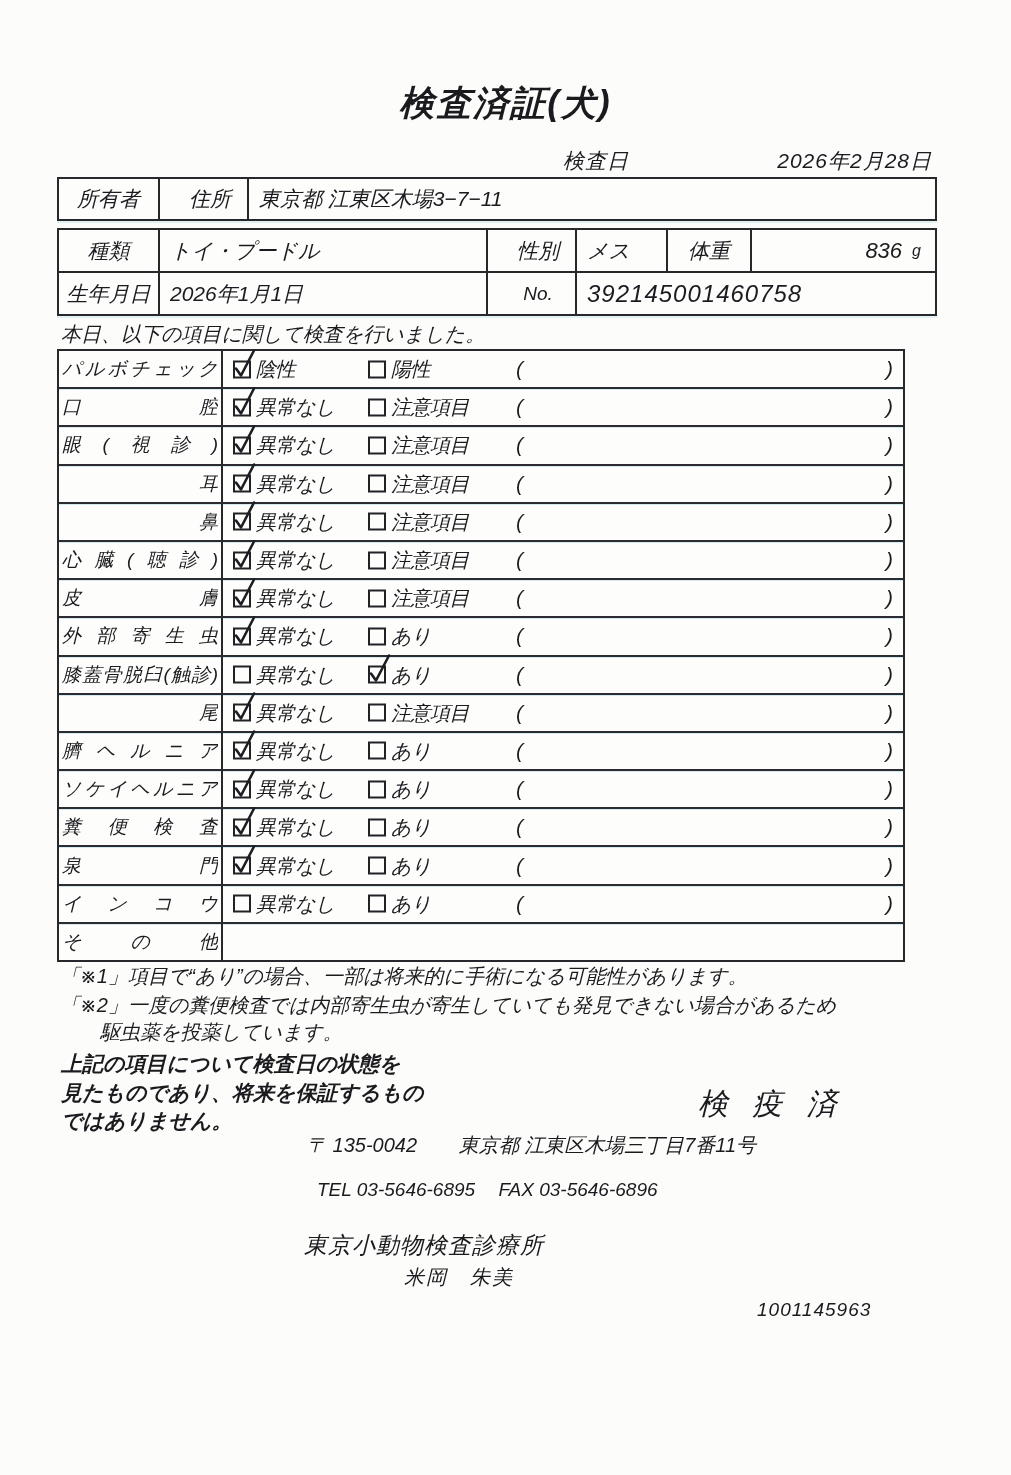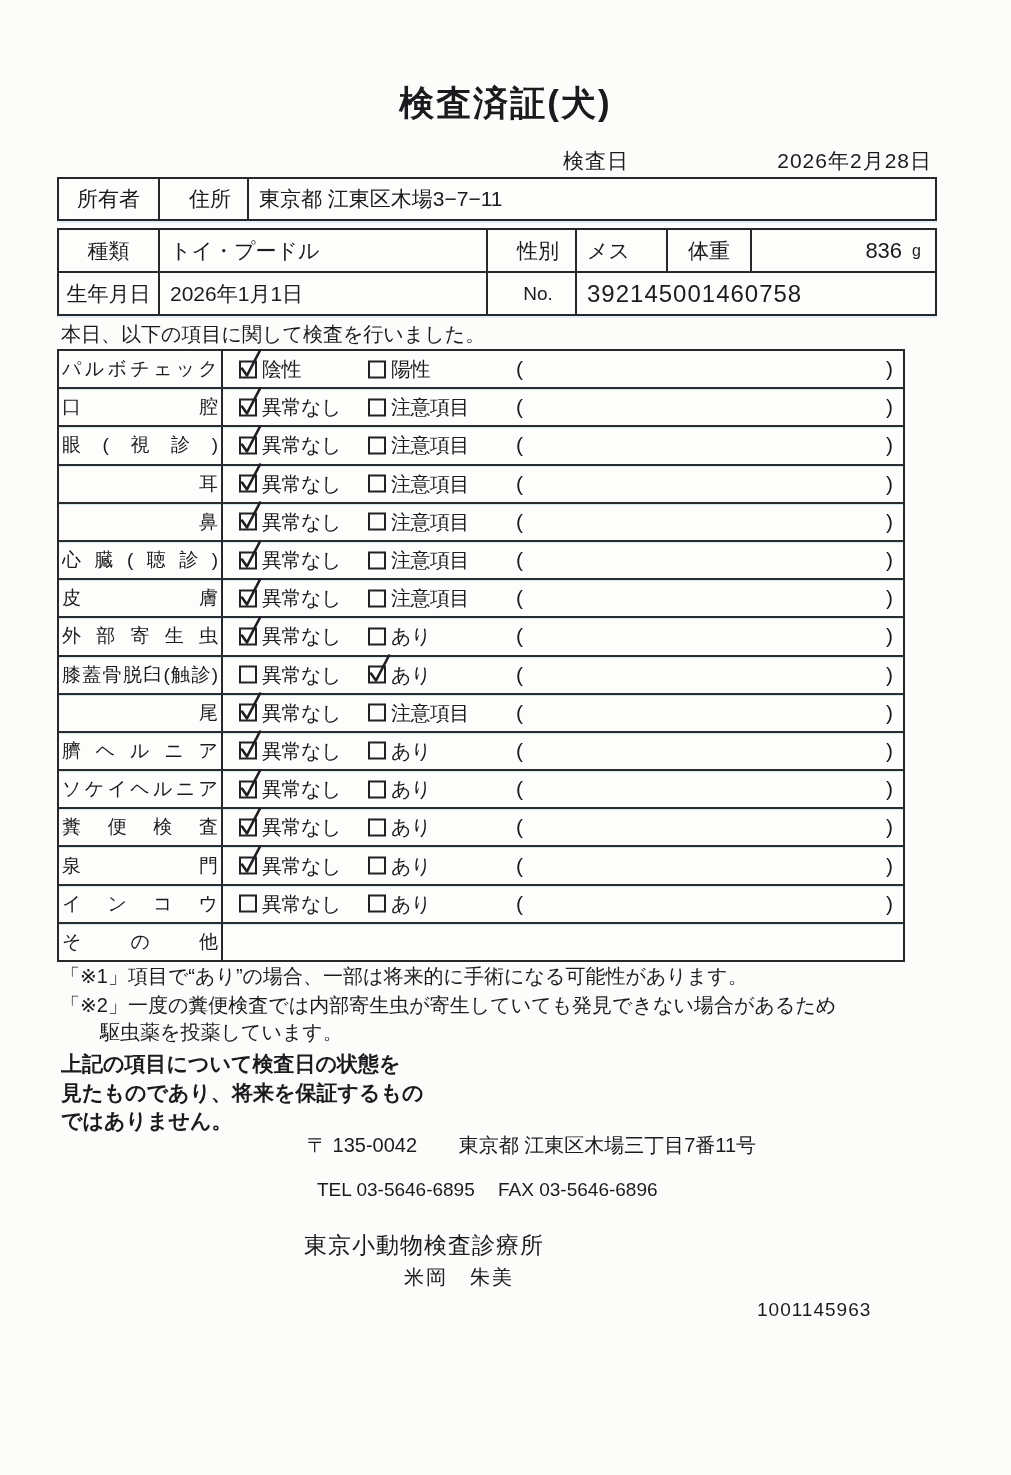--- a/index.html
+++ b/index.html
@@ -8,21 +8,21 @@
     font-family:"Liberation Sans","DejaVu Sans",sans-serif;
     color:#1b1b1f;
   }
   .page{
     position:relative;
     width:1011px;height:1475px;
     margin:0 auto;
     background:#fcfcfa;
     overflow:hidden;
   }
-  .abs{position:absolute;}
+  .abs{position:absolute;font-style:italic;}
   .doc-title{
     top:80px;left:0;width:100%;
     text-align:center;
     font-size:35px;font-weight:600;letter-spacing:2px;
   }
   .insp-date-label{top:147px;left:563px;font-size:21px;letter-spacing:1px;}
   .insp-date-value{top:147px;right:79px;font-size:21px;letter-spacing:1px;}
 
   
   .tbl{border:2px solid #28282c;box-sizing:border-box;background:#fdfdfc;
@@ -56,21 +56,21 @@
   .irow{flex:1;display:flex;border-bottom:2px solid #2b2b30;position:relative;
         box-shadow:0 1px 0 rgba(150,205,225,.4);}
   .irow:last-child{border-bottom:none;box-shadow:none;}
   .ilabel{width:164px;border-right:2px solid #28282c;box-sizing:border-box;
           display:flex;align-items:center;padding:0 3px;}
   .ilabel span{display:block;width:100%;font-size:19px;
           text-align:justify;text-align-last:justify;white-space:nowrap;overflow:hidden;}
   .icontent{flex:1;position:relative;}
   .opt{position:absolute;top:50%;transform:translateY(-50%);
        display:flex;align-items:center;white-space:nowrap;}
-  .opt1{left:16px;}
+  .opt1{left:10px;}
   .opt2{left:145px;}
   .cbox{width:14px;height:14px;border:2px solid #222226;display:inline-block;
         margin-right:5px;position:relative;flex:none;}
   .cbox svg{display:none;position:absolute;left:-2px;top:-15px;width:24px;height:32px;}
   .cbox.checked svg{display:block;}
   .olabel{font-size:20px;letter-spacing:-0.5px;}
   .po{position:absolute;left:293px;top:50%;transform:translateY(-50%);font-size:21px;}
   .pc{position:absolute;right:10px;top:50%;transform:translateY(-50%);font-size:21px;}
   .inote{position:absolute;left:855px;top:50%;transform:translateY(-50%);
          font-size:19px;white-space:nowrap;}
@@ -487,20 +487,21 @@
   <div class="abs fn fn1">「※1」項目で“あり”の場合、一部は将来的に手術になる可能性があります。</div>
   <div class="abs fn fn2">「※2」一度の糞便検査では内部寄生虫が寄生していても発見できない場合があるため</div>
   <div class="abs fn fn3">駆虫薬を投薬しています。</div>
 
   <div class="abs disclaimer">
     <span>上記の項目について検査日の状態を</span>
     <span>見たものであり、将来を保証するもの</span>
     <span>ではありません。</span>
   </div>
 
+  <div class="abs stamp">検 疫 済</div>
 
   <div class="abs postal">
     <span>〒 135-0042</span>
     <span class="addr">東京都 江東区木場三丁目7番11号</span>
   </div>
 
   <div class="abs telfax">
     <span>TEL 03-5646-6895</span>
     <span class="fax">FAX 03-5646-6896</span>
   </div>

